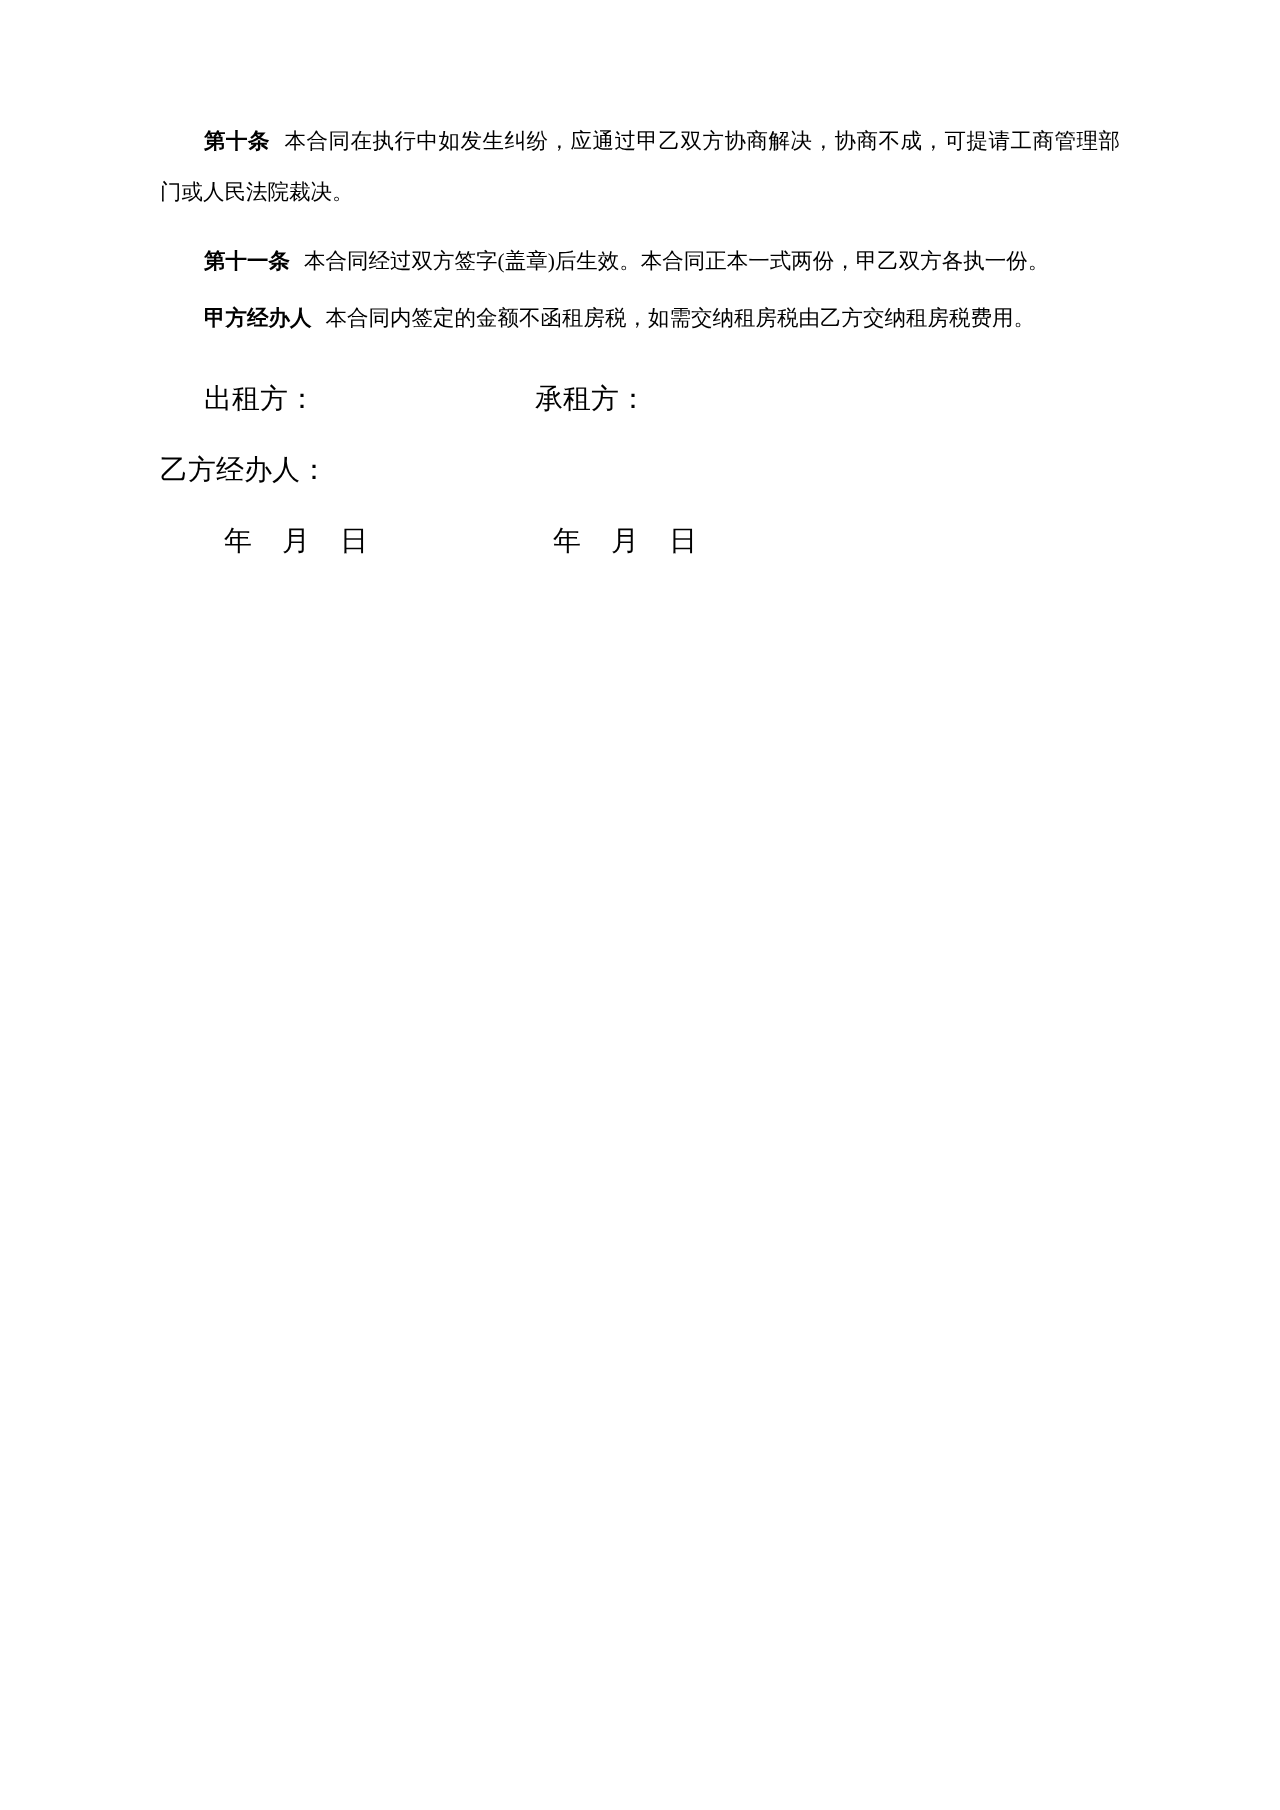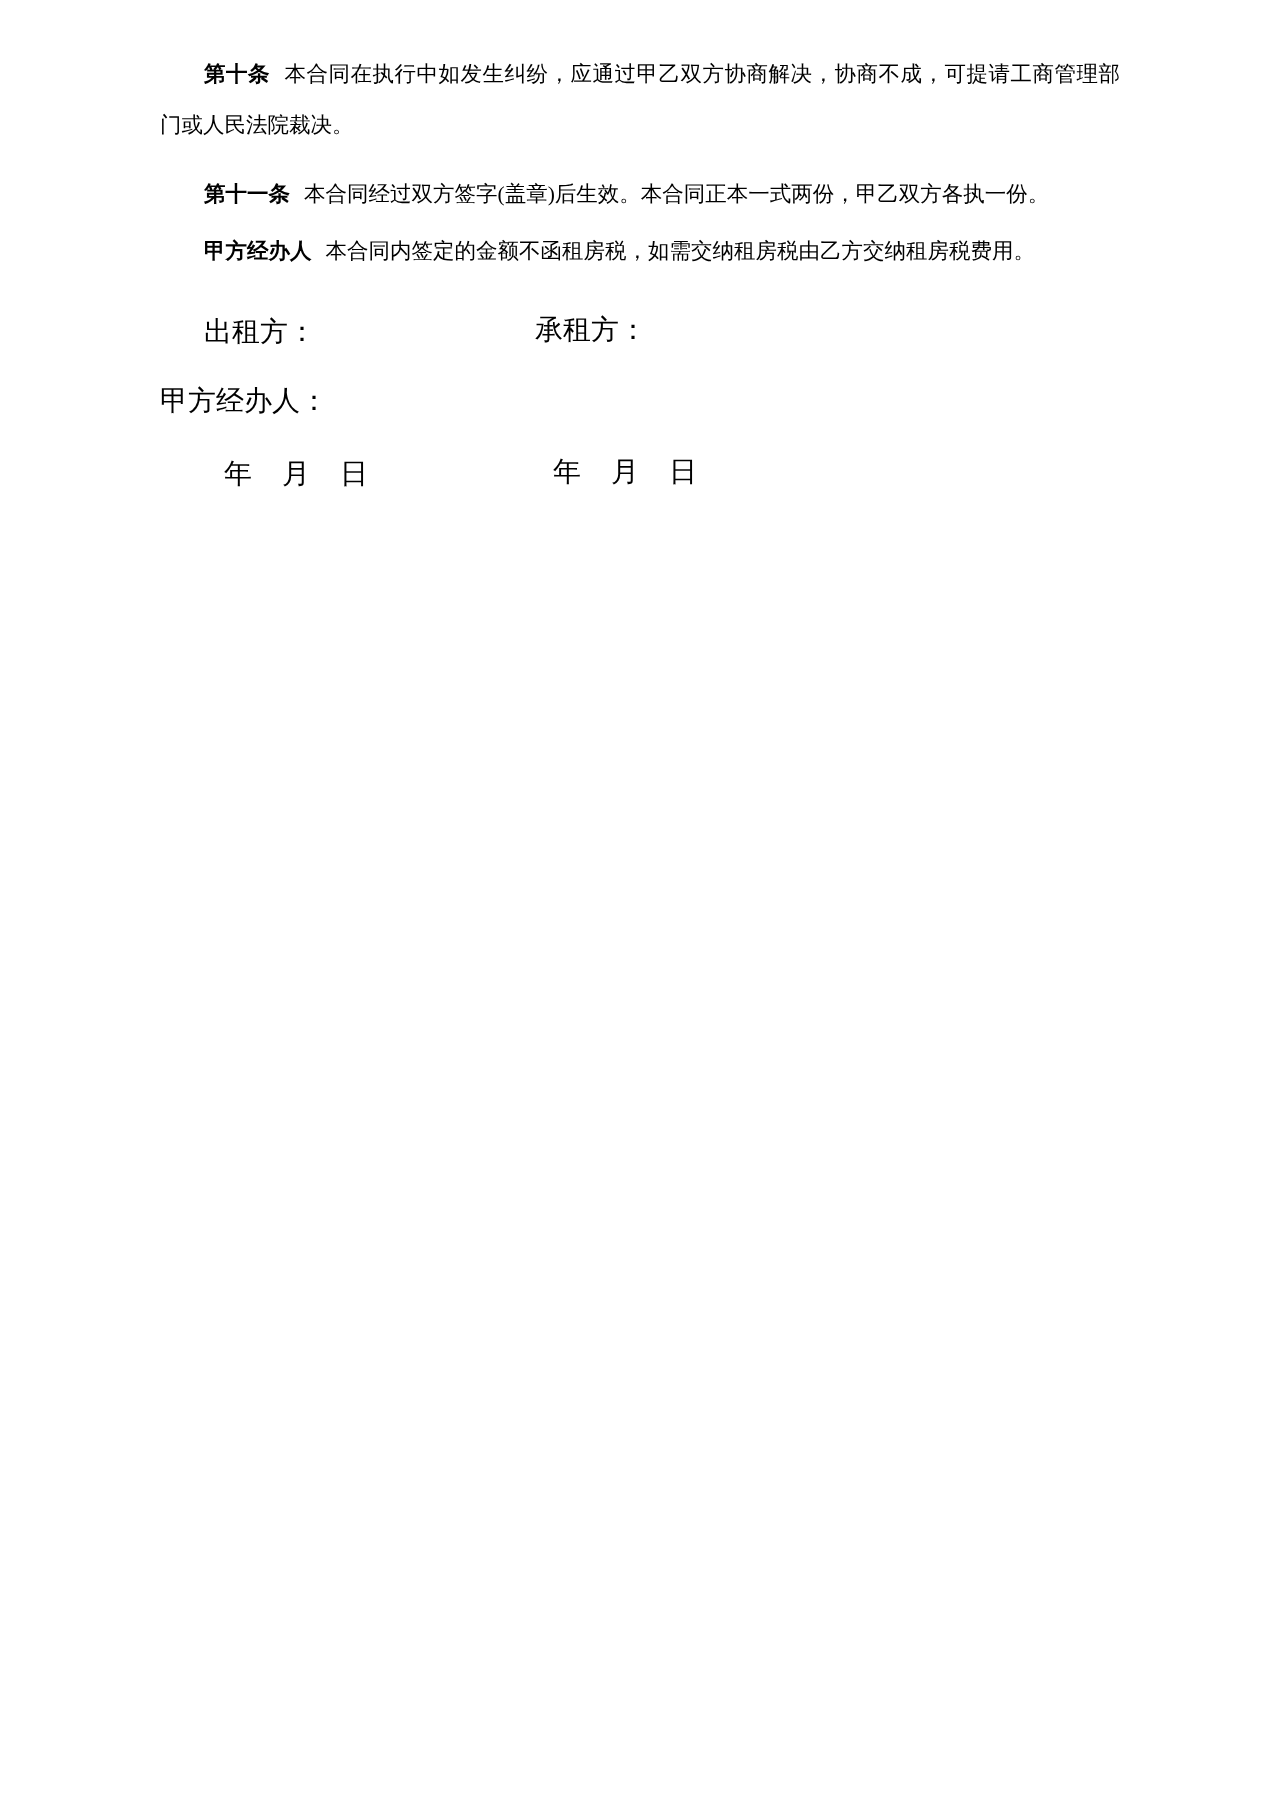--- a/index.html
+++ b/index.html
@@ -13,21 +13,21 @@
     font-family: "Liberation Serif", "DejaVu Serif", serif;
     color: #000000;
     overflow: hidden;
   }
   .page {
     position: relative;
     width: 1280px;
     height: 1810px;
     background: #ffffff;
     box-sizing: border-box;
-    padding: 49px 160px 0 160px;
+    padding: 116px 160px 0 160px;
   }
   .doc-body {
     width: 960px;
   }
   .clause {
     font-size: 21.5px;
     line-height: 1.78;
     text-align: justify;
     text-justify: inter-ideograph;
     margin: 0 0 18px 0;
@@ -65,21 +65,20 @@
   }
   .sign-row .col {
     box-sizing: border-box;
   }
   .sign-row .col.left {
     width: 375px;
     padding-left: 44px;
   }
   .sign-row .col.right {
     width: 400px;
-    font-family: Liberation Mono, monospace;
   }
   .date-row {
     margin-top: 14px;
     margin-bottom: 0;
     align-items: center;
   }
   .date-row .col.left {
     padding-left: 64px;
   }
   .date-row .col.right {
@@ -112,21 +111,21 @@
     </p>
 
     <div class="sign-block">
 
       <div class="sign-row">
         <div class="col left">出租方：</div>
         <div class="col right">承租方：</div>
       </div>
 
       <div class="sign-row">
-        <div class="col right">甲方经办人：</div>
+        <div class="col right">乙方经办人：</div>
       </div>
 
       <div class="sign-row date-row">
         <div class="col left">
           <span class="dchar">年</span><span class="dchar">月</span><span class="dchar">日</span>
         </div>
         <div class="col right">
           <span class="dchar">年</span><span class="dchar">月</span><span class="dchar">日</span>
         </div>
       </div>

